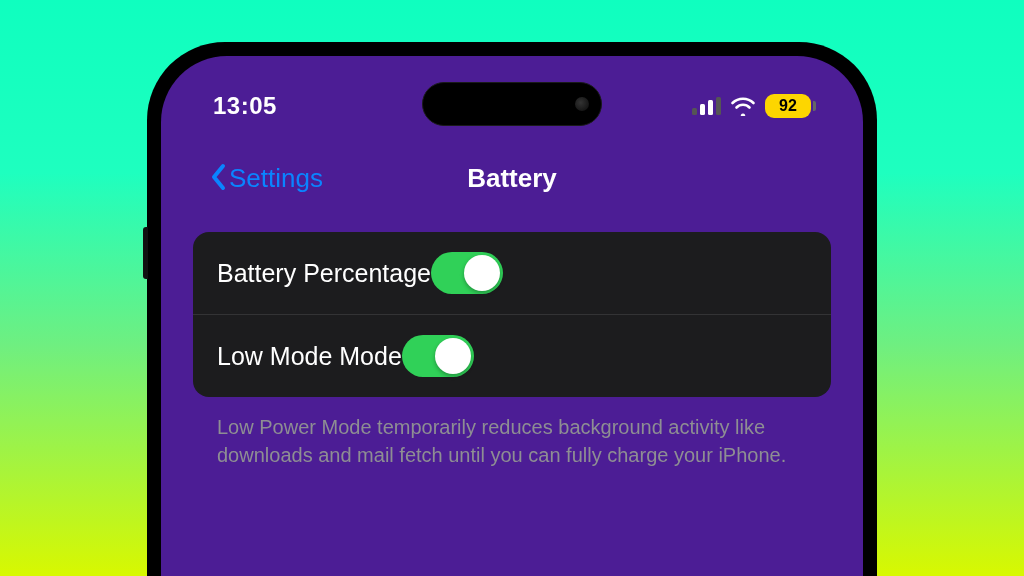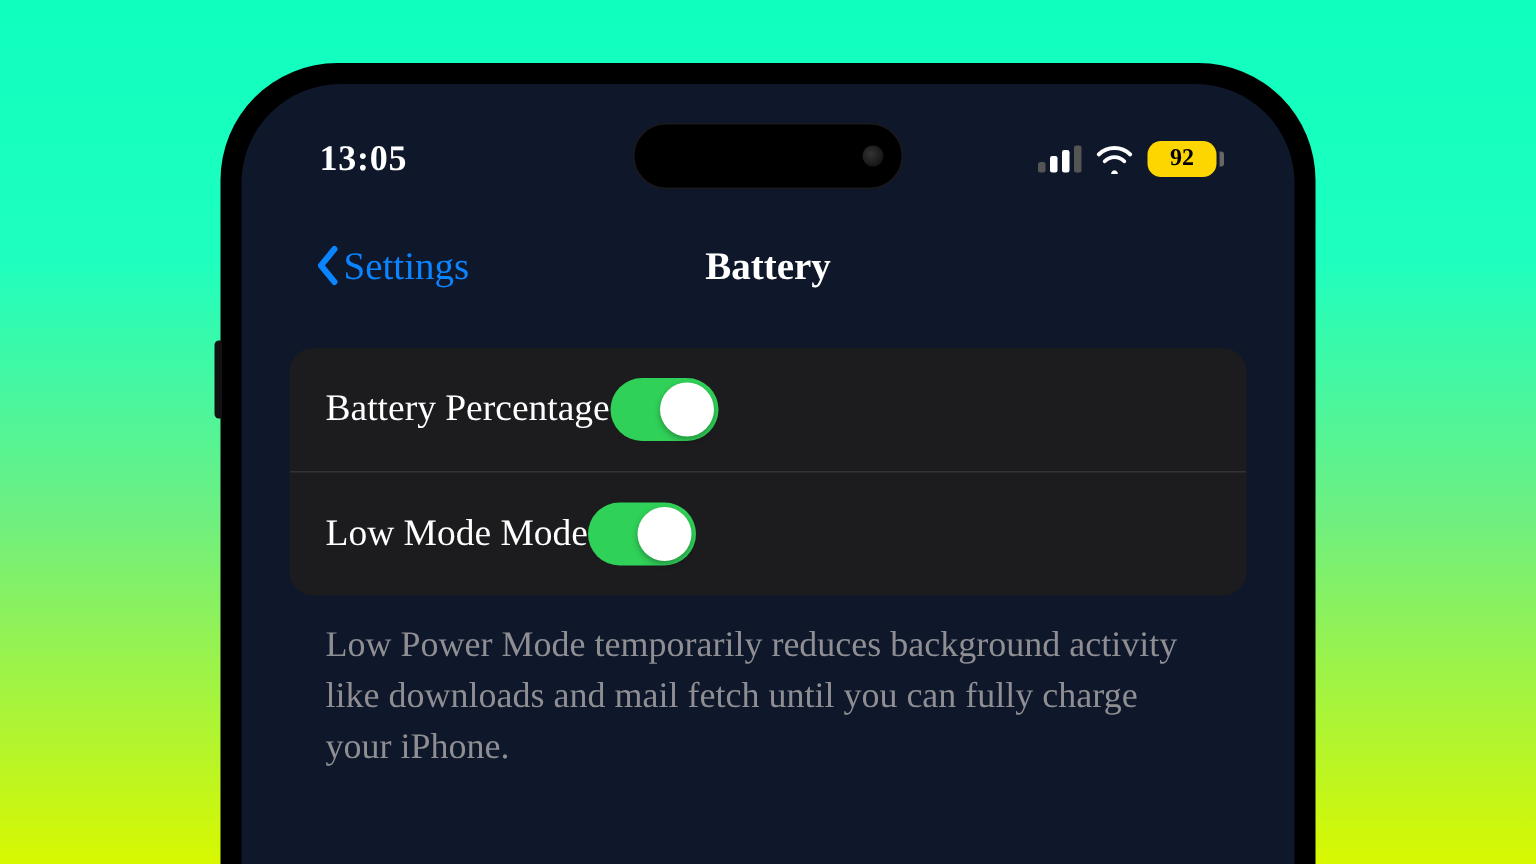--- a/index.html
+++ b/index.html
@@ -28,26 +28,25 @@
     .side-button-left {
       position: absolute;
       left: -4px;
       top: 185px;
       width: 5px;
       height: 52px;
       background: #111;
       border-radius: 3px 0 0 3px;
     }
     .screen {
-      background: #0f172a;
+      background: #4c1d95;
       border-radius: 66px 66px 0 0;
       padding: 26px 32px 0 32px;
       min-height: 520px;
       position: relative;
-      font-family: Liberation Serif, serif;
     }
     .dynamic-island {
       position: absolute;
       top: 26px;
       left: 50%;
       transform: translateX(-50%);
       width: 180px;
       height: 44px;
       background: #000;
       border-radius: 24px;
@@ -180,21 +179,21 @@
       right: 3px;
       top: 3px;
       width: 36px;
       height: 36px;
       background: #fff;
       border-radius: 50%;
       box-shadow: 0 2px 4px rgba(0,0,0,0.3);
     }
     .footer-text {
       color: #8e8e93;
-      font-size: 24px;
+      font-size: 20px;
       line-height: 1.42;
       padding: 16px 24px 0 24px;
     }
   </style>
 </head>
 <body>
 
 <div class="phone-frame">
   <div class="side-button-left"></div>
   <div class="screen">

